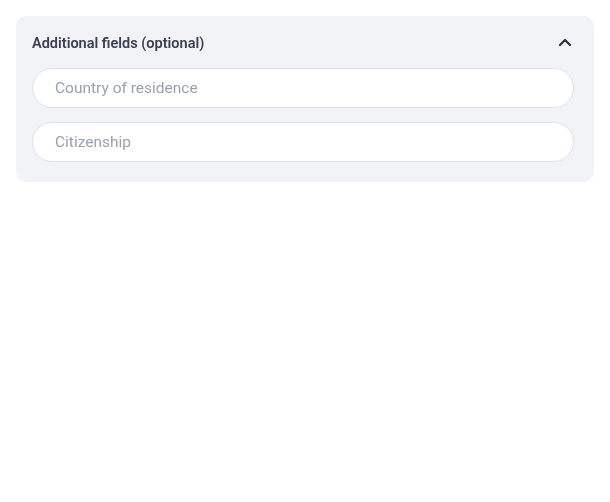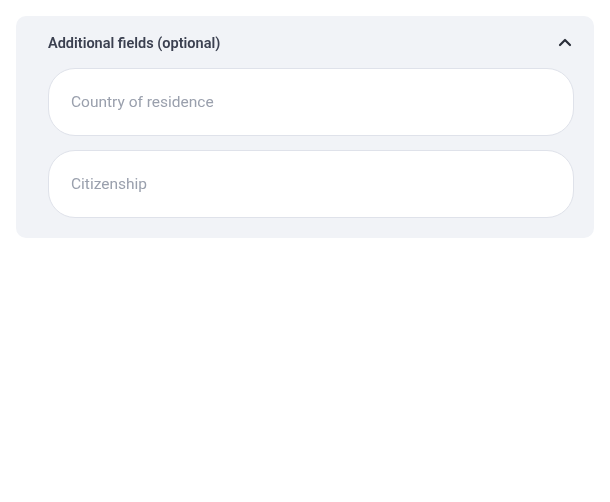--- a/index.html
+++ b/index.html
@@ -10,21 +10,21 @@
     body {
       font-family: -apple-system, BlinkMacSystemFont, 'Segoe UI', Roboto, Arial, sans-serif;
       background: #ffffff;
       padding: 16px;
       width: 610px;
       height: 502px;
     }
     .panel {
       background: #f1f3f7;
       border-radius: 10px;
-      padding: 18px 20px 20px 32px;
+      padding: 18px 20px 20px 16px;
     }
     .panel-header {
       display: flex;
       justify-content: space-between;
       align-items: center;
       margin-bottom: 16px;
       cursor: pointer;
     }
     .panel-title {
       font-size: 14.5px;
@@ -47,21 +47,21 @@
       stroke-linecap: round;
       stroke-linejoin: round;
     }
     .fields {
       display: flex;
       flex-direction: column;
       gap: 14px;
     }
     .input-field {
       width: 100%;
-      height: 68px;
+      height: 40px;
       border: 1px solid #dfe2ea;
       border-radius: 27px;
       background: #ffffff;
       padding: 0 22px;
       font-size: 15.5px;
       color: #3b4050;
       outline: none;
       font-family: inherit;
     }
     .input-field::placeholder {

